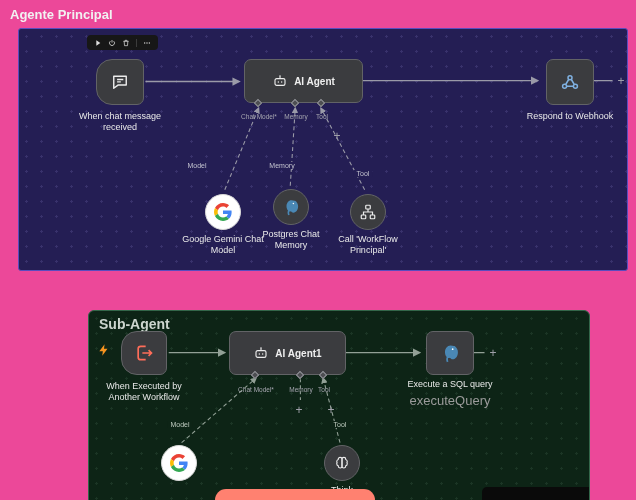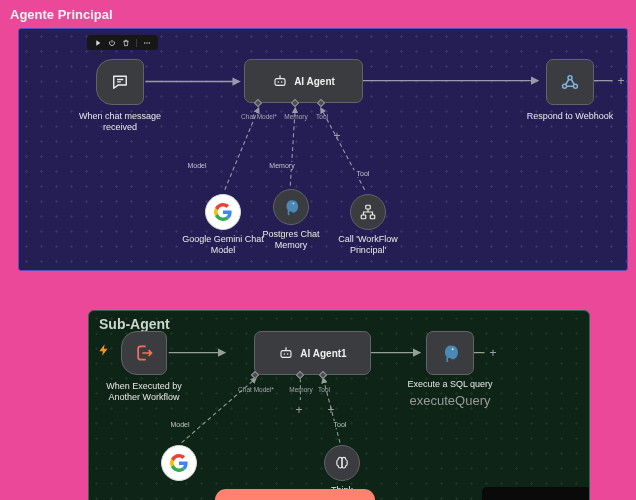--- a/index.html
+++ b/index.html
@@ -209,21 +209,21 @@
     </svg>
 
     <div class="node node--trigger" style="left:32px; top:20px; width:46px; height:44px;">
       <svg class="icon-20" viewBox="0 0 24 24" fill="none" stroke="#ff6d5a" stroke-width="2">
         <path d="M14 4H8a3 3 0 0 0-3 3v10a3 3 0 0 0 3 3h6"></path>
         <path d="M10 12h11M17.5 8.5 21 12l-3.5 3.5"></path>
       </svg>
     </div>
     <div class="node-label" style="left:55px; top:70px; width:100px;">When Executed by Another Workflow</div>
 
-    <div class="node" style="left:140px; top:20px; width:117px; height:44px;margin-left:25px;">
+    <div class="node" style="left:140px; top:20px; width:117px; height:44px;">
       <svg class="icon-16" viewBox="0 0 24 24" fill="none" stroke="#ececec" stroke-width="1.7">
         <rect x="4.5" y="8.5" width="15" height="10" rx="2.5"></rect>
         <circle cx="9.5" cy="13.5" r="1.1" fill="#ececec" stroke="none"></circle>
         <circle cx="14.5" cy="13.5" r="1.1" fill="#ececec" stroke="none"></circle>
         <path d="M12 8.5V6"></path>
         <circle cx="12" cy="4.7" r="1.2" fill="#ececec" stroke="none"></circle>
       </svg>
       <span class="node-title">AI Agent1</span>
     </div>
 

